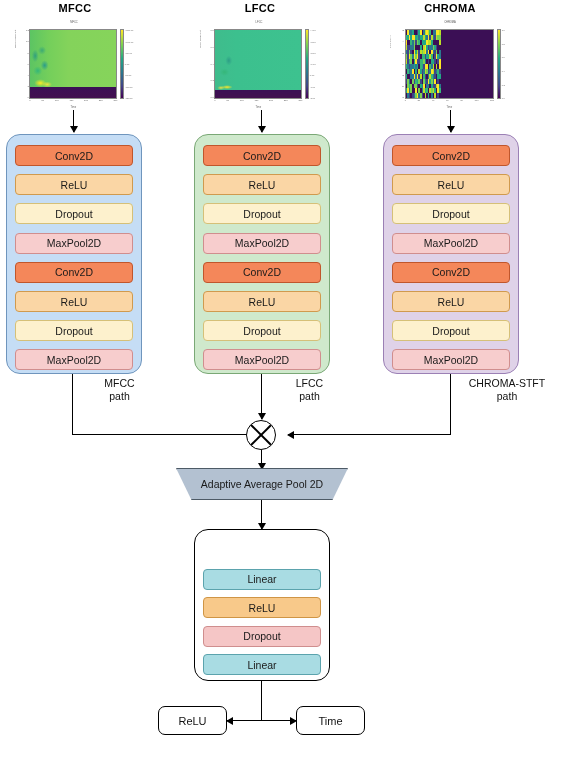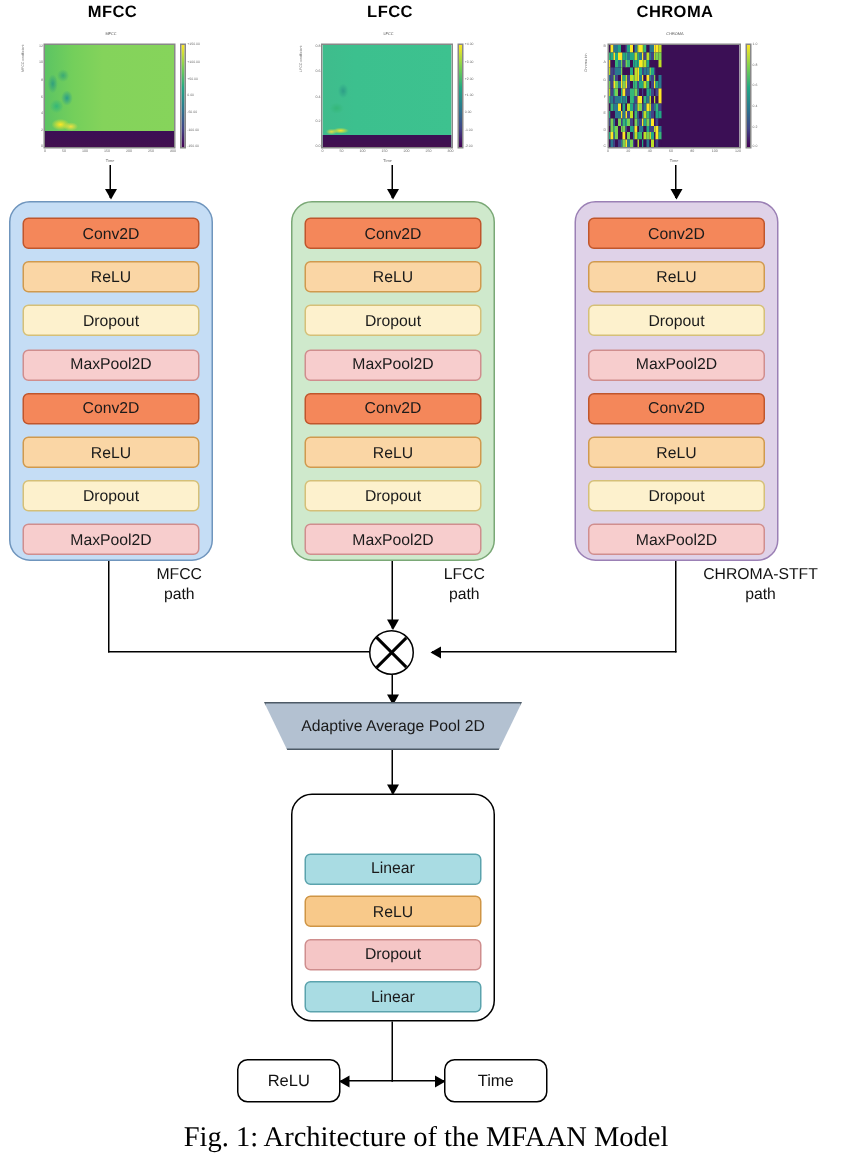--- a/index.html
+++ b/index.html
@@ -807,15 +807,14 @@
   <div class="plain-line-h h-arrow-l" style="left:227px;top:720px;width:35px;"></div>
   <div class="plain-line-h h-arrow-r" style="left:261px;top:720px;width:35px;"></div>
 
   <div class="outcome" style="left:158px;top:706px;width:69px;height:29px;">
     <span>ReLU</span>
   </div>
   <div class="outcome" style="left:296px;top:706px;width:69px;height:29px;">
     <span>Time</span>
   </div>
 
-  <div class="caption" style="top:748px;">Fig. 1: Architecture of the MFAAN Model</div>
 
 </div>
 
 </body></html>

